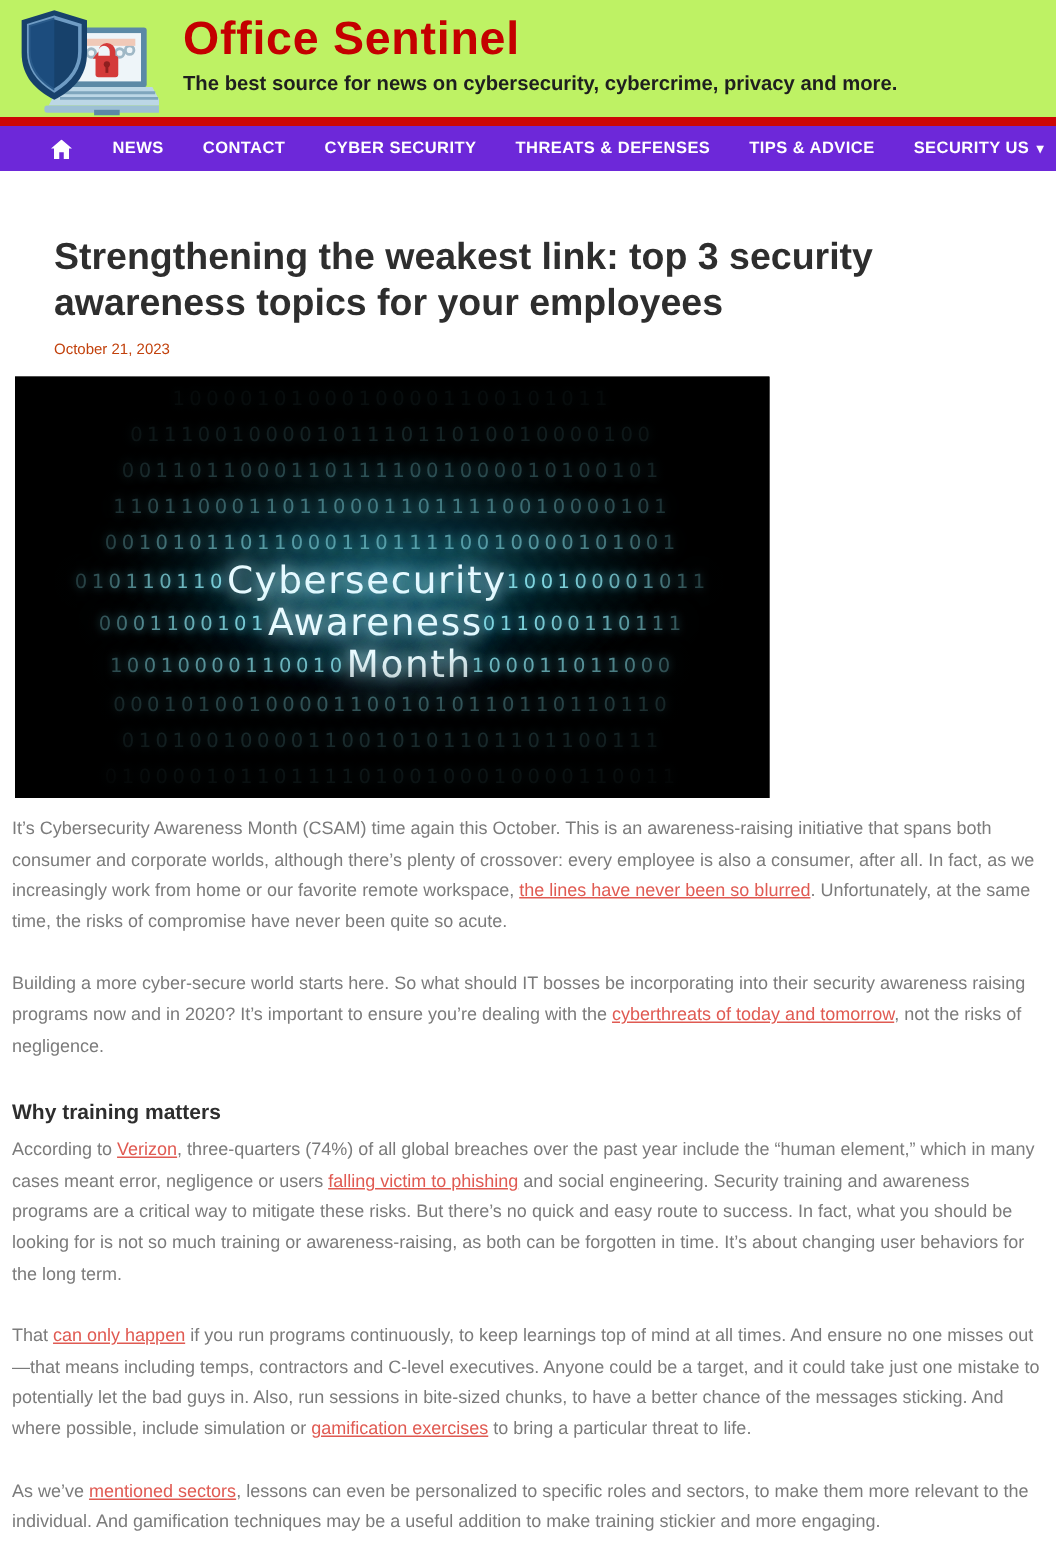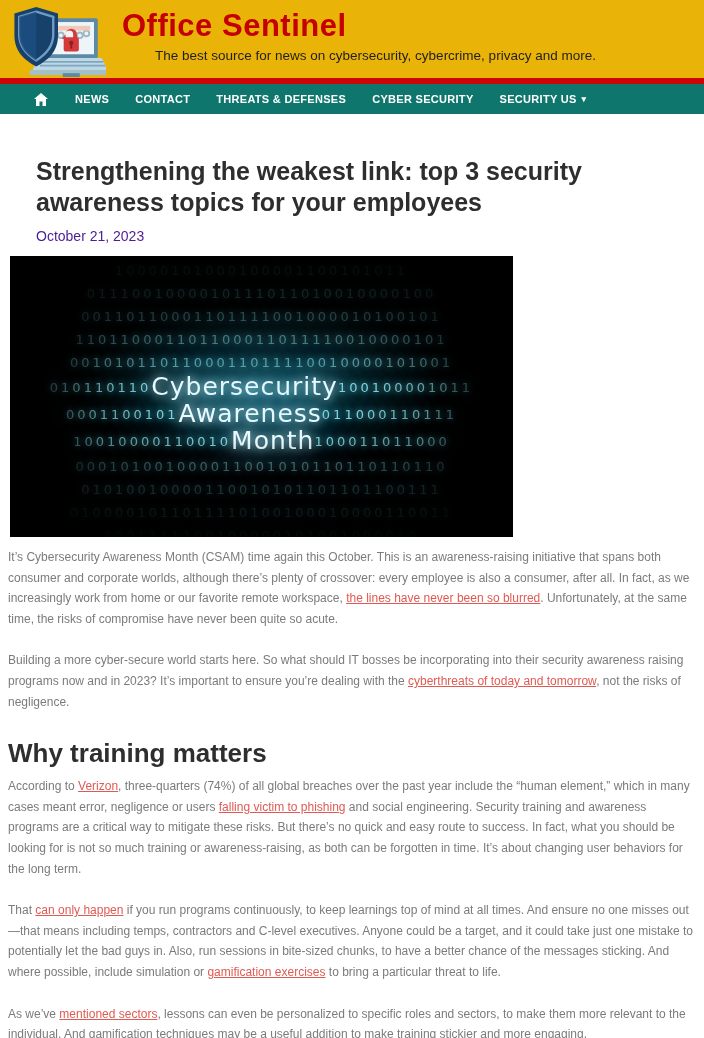--- a/index.html
+++ b/index.html
@@ -10,45 +10,44 @@
     font-family: "Liberation Sans", sans-serif;
     -webkit-font-smoothing: antialiased;
   }
 
   
   .site-header {
     display: flex;
     align-items: flex-start;
     padding: 5px 10px 3px 10px;
     height: 78px;
-    background: #eab308;
+    background: #bef264;
   }
   .logo-wrap { width: 96px; height: 72px; flex: 0 0 auto; cursor: pointer; }
   .title-block { margin-left: 16px; padding-top: 4px; }
   .site-title {
     font-size: 31px;
     font-weight: bold;
     color: #c40000;
     letter-spacing: 0.5px;
     line-height: 1.1;
     cursor: pointer;
   }
   .tagline {
     margin-top: 5px;
     font-size: 13.5px;
-    font-weight: normal;
+    font-weight: bold;
     color: #1f1f1f;
-    margin-left: 33px;
   }
 
   
   .red-stripe { height: 6px; background: #cc0606; }
   .main-nav {
     height: 30px;
-    background: #0f766e;
+    background: #6d28d9;
     display: flex;
     align-items: center;
     padding-left: 20px;
   }
   .nav-home {
     display: flex;
     align-items: center;
     padding: 0 14px;
     height: 100%;
     cursor: pointer;
@@ -72,22 +71,22 @@
   .article-head { margin: 42px 0 0 28px; }
   .article-title {
     font-size: 25px;
     font-weight: bold;
     color: #2e2e2e;
     line-height: 31px;
     max-width: 650px;
   }
   .article-date {
     margin-top: 10px;
-    font-size: 14px;
-    color: #4c1d95;
+    font-size: 10px;
+    color: #c2410c;
   }
 
   
   .hero {
     position: relative;
     width: 503px;
     height: 281px;
     margin: 12px 0 10px 2px;
     background: #000;
     overflow: hidden;
@@ -141,21 +140,21 @@
     line-height: 20.6px;
     color: #7b7b7b;
     margin: 0 0 21px 0;
   }
   .lnk {
     color: #e05a52;
     text-decoration: underline;
     cursor: pointer;
   }
   .section-heading {
-    font-size: 26px;
+    font-size: 14px;
     font-weight: bold;
     color: #2e2e2e;
     margin: 26px 0 7px 0;
   }
 </style>
 </head>
 <body>
 
 <header class="site-header">
   <div class="logo-wrap">
@@ -199,22 +198,23 @@
 <div class="red-stripe"></div>
 
 <nav class="main-nav">
   <div class="nav-home">
     <svg width="14" height="13" viewBox="0 0 14 13">
       <path d="M7 0 L14 6 H12 V13 H8.5 V8.5 H5.5 V13 H2 V6 H0 Z" fill="#ffffff"></path>
     </svg>
   </div>
   <div class="nav-item">NEWS</div>
   <div class="nav-item">CONTACT</div>
+  <div class="nav-item">CYBER SECURITY</div>
   <div class="nav-item">THREATS &amp; DEFENSES</div>
-  <div class="nav-item">CYBER SECURITY</div>
+  <div class="nav-item">TIPS &amp; ADVICE</div>
   <div class="nav-item">
     <span>SECURITY US</span>
     <span class="caret">▾</span>
   </div>
 </nav>
 
 <main class="content">
 
   <div class="article-head">
     <h1 class="article-title">Strengthening the weakest link: top 3 security awareness topics for your employees</h1>
@@ -237,21 +237,21 @@
       <div class="hero-row"><span>0100001011011110100100010000110011</span><span class="glow-word"></span><span></span></div>
       <div class="hero-row"><span>1001111100100000101001000010</span><span class="glow-word"></span><span></span></div>
     </div>
     <div class="hero-vignette"></div>
   </div>
 
   <div class="article-body">
 
     <p><span>It’s Cybersecurity Awareness Month (CSAM) time again this October. This is an awareness-raising initiative that spans both consumer and corporate worlds, although there’s plenty of crossover: every employee is also a consumer, after all. In fact, as we increasingly work from home or our favorite remote workspace, </span><a class="lnk">the lines have never been so blurred</a><span>. Unfortunately, at the same time, the risks of compromise have never been quite so acute.</span></p>
 
-    <p><span>Building a more cyber-secure world starts here. So what should IT bosses be incorporating into their security awareness raising programs now and in 2023? It’s important to ensure you’re dealing with the </span><a class="lnk">cyberthreats of today and tomorrow</a><span>, not the risks of negligence.</span></p>
+    <p><span>Building a more cyber-secure world starts here. So what should IT bosses be incorporating into their security awareness raising programs now and in 2020? It’s important to ensure you’re dealing with the </span><a class="lnk">cyberthreats of today and tomorrow</a><span>, not the risks of negligence.</span></p>
 
     <h2 class="section-heading">Why training matters</h2>
 
     <p><span>According to </span><a class="lnk">Verizon</a><span>, three-quarters (74%) of all global breaches over the past year include the “human element,” which in many cases meant error, negligence or users </span><a class="lnk">falling victim to phishing</a><span> and social engineering. Security training and awareness programs are a critical way to mitigate these risks. But there’s no quick and easy route to success. In fact, what you should be looking for is not so much training or awareness-raising, as both can be forgotten in time. It’s about changing user behaviors for the long term.</span></p>
 
     <p><span>That </span><a class="lnk">can only happen</a><span> if you run programs continuously, to keep learnings top of mind at all times. And ensure no one misses out—that means including temps, contractors and C-level executives. Anyone could be a target, and it could take just one mistake to potentially let the bad guys in. Also, run sessions in bite-sized chunks, to have a better chance of the messages sticking. And where possible, include simulation or </span><a class="lnk">gamification exercises</a><span> to bring a particular threat to life.</span></p>
 
     <p><span>As we’ve </span><a class="lnk">mentioned sectors</a><span>, lessons can even be personalized to specific roles and sectors, to make them more relevant to the individual. And gamification techniques may be a useful addition to make training stickier and more engaging.</span></p>
 
   </div>

